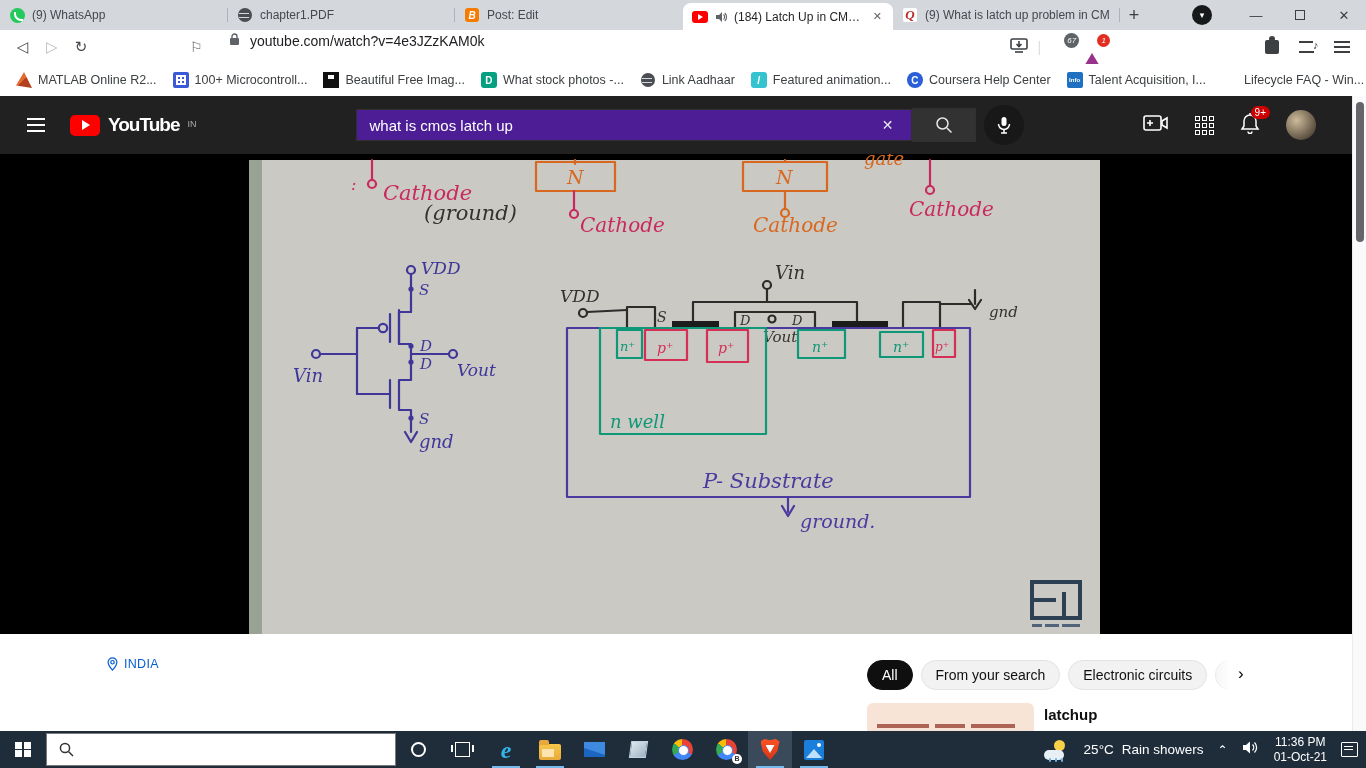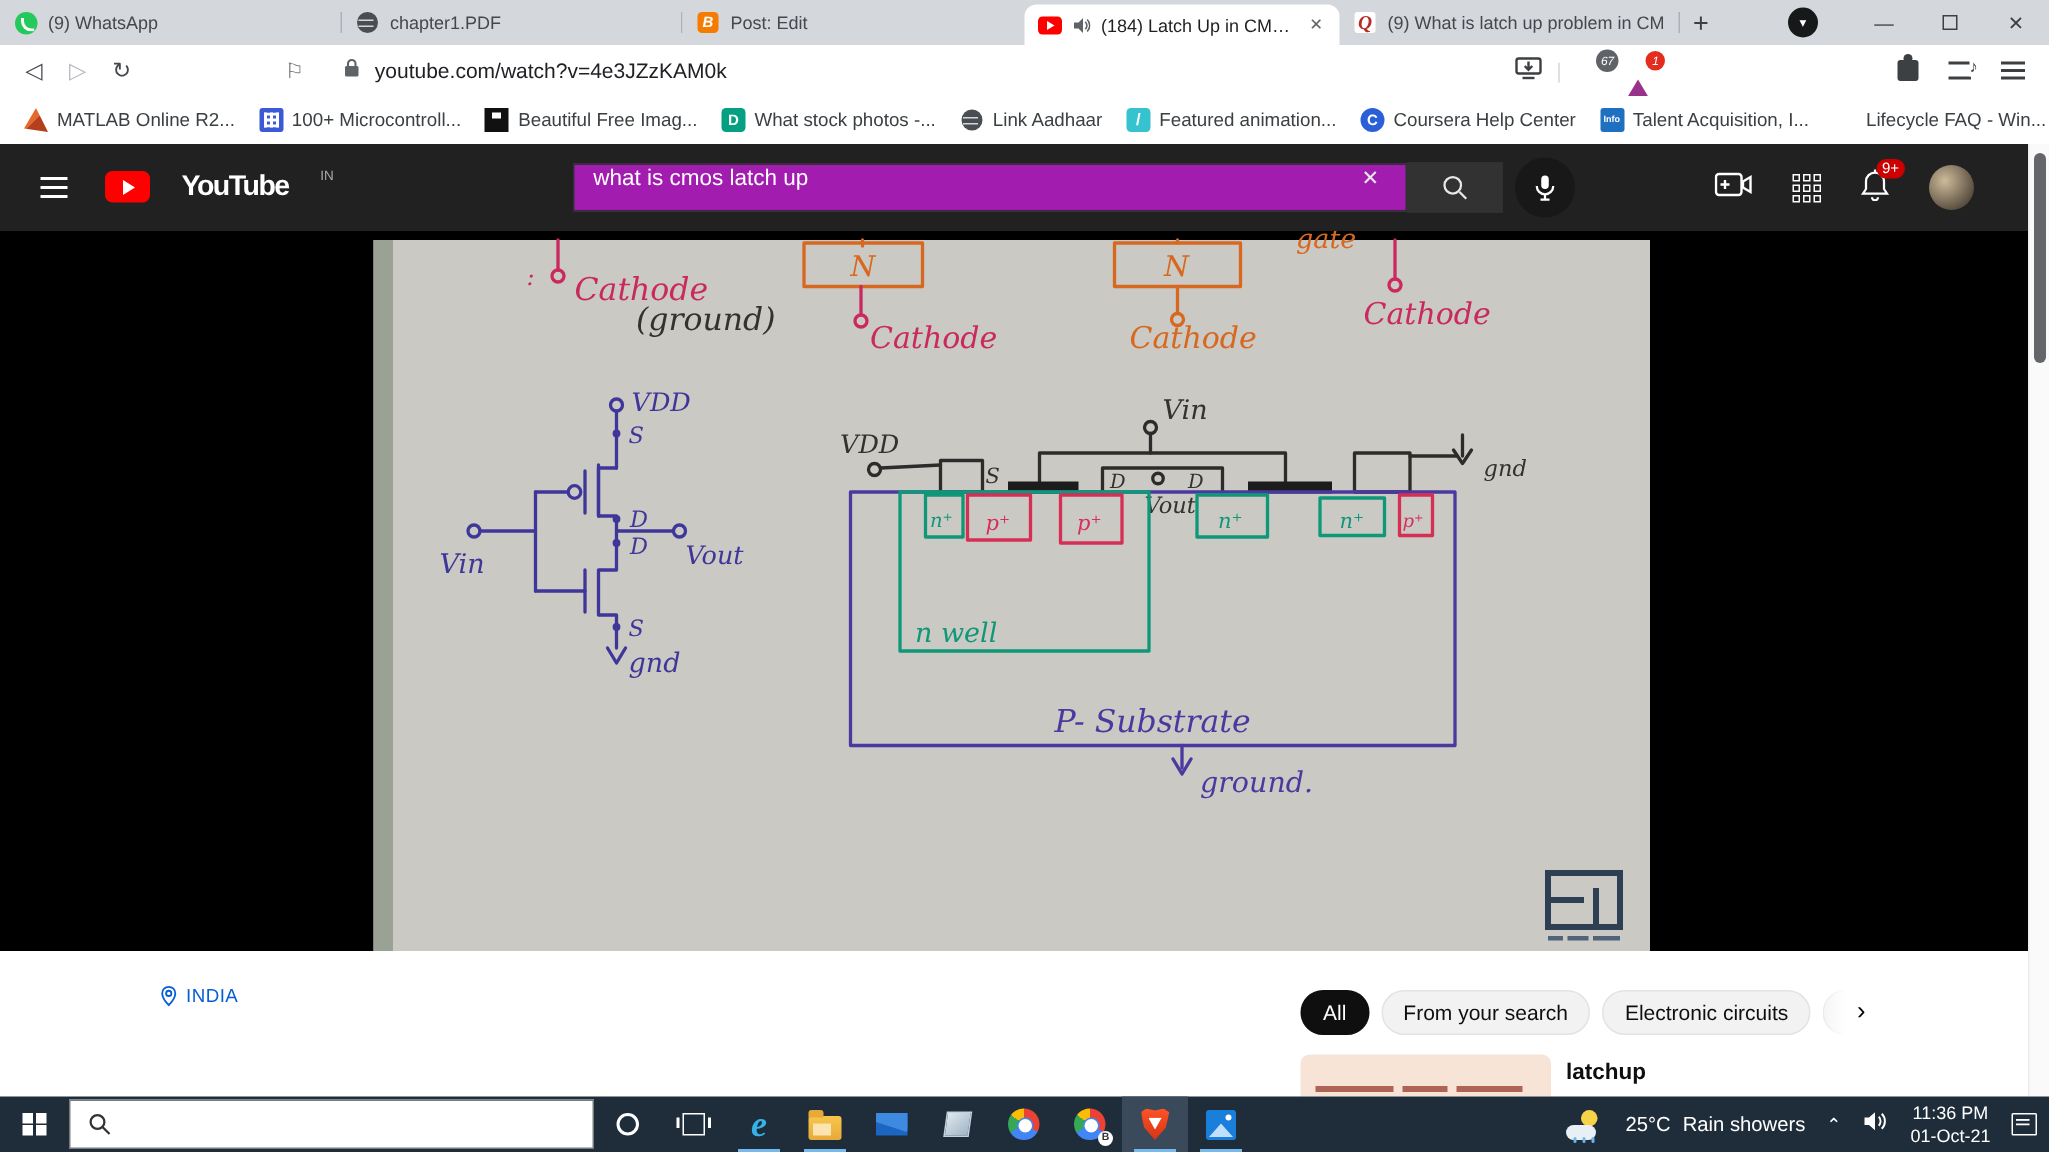--- a/index.html
+++ b/index.html
@@ -24,21 +24,21 @@
 .newtab{width:28px;display:flex;align-items:center;justify-content:center;color:#3c4043;font-size:18px}
 .winctl{display:flex;align-items:center;margin-left:auto}
 .circbtn{width:20px;height:20px;border-radius:50%;background:#17181a;color:#fff;font-size:9px;display:flex;align-items:center;justify-content:center;margin-right:22px}
 .wbtn{width:44px;height:30px;display:flex;align-items:center;justify-content:center;color:#3c4043;font-size:13px}
 .maxbox{width:10px;height:10px;border:1.4px solid #3c4043}
 
 .toolbar{position:absolute;left:0;top:30px;width:1366px;height:34px;background:#fff;display:flex;align-items:center}
 .navbtn{width:30px;text-align:center;font-size:15px;color:#45484d}
 .navbtn.dis{color:#b6b9be}
 .flagbtn{width:30px;text-align:center;font-size:14px;color:#5f6368;margin-left:86px}
-.addr{height:28px;width:926px;margin-left:2px;background:#fff;border-radius:14px;display:flex;align-items:center;padding:0 10px;font-size:14px;color:#202124}
+.addr{height:28px;width:926px;margin-left:2px;background:#fff;border-radius:14px;display:flex;padding:0 10px;font-size:14px;color:#202124}
 .lock{margin:0 10px 0 6px}
 .addr-right{margin-left:auto;display:flex;align-items:center;gap:10px}
 .badge{position:absolute;border-radius:50%;color:#fff;text-align:center}
 .shield-wrap,.bat-wrap{position:relative;width:22px;height:20px}
 .shield{width:17px;height:19px;background:#fb542b;clip-path:polygon(0 8%,50% 0,100% 8%,100% 55%,50% 100%,0 55%)}
 .shield-b{right:-6px;top:-4px;width:15px;height:15px;background:#5f6368;font-size:8px;line-height:15px}
 .bat{width:0;height:0;border-left:9px solid transparent;border-right:9px solid transparent;border-bottom:15px solid #99328a;margin-top:3px}
 .bat-b{right:-5px;top:-3px;width:13px;height:13px;background:#e32d1e;font-size:8px;line-height:13px}
 .puzzle{width:14px;height:14px;background:#3c4043;border-radius:2px;position:relative;margin-left:150px}
 .puzzle::after{content:"";position:absolute;left:4px;top:-4px;width:6px;height:6px;border-radius:50%;background:#3c4043}
@@ -60,27 +60,27 @@
 .bi-slash{background:#35c3cf;border-radius:3px;color:#fff;font-weight:bold;font-size:11px}
 .bi-coursera{background:#2a5fd7;border-radius:50%;color:#fff;font-weight:bold;font-size:10px}
 .bi-infosys{background:#1f70c1;border-radius:2px;color:#fff;font-size:6px;font-weight:bold}
 .bi-ms{display:grid;grid-template-columns:7px 7px;grid-template-rows:7px 7px;gap:1px}
 .bi-ms i:nth-child(1){background:#f25022}.bi-ms i:nth-child(2){background:#7fba00}.bi-ms i:nth-child(3){background:#00a4ef}.bi-ms i:nth-child(4){background:#ffb900}
 
 .masthead{position:absolute;left:0;top:96px;width:1352px;height:58px;background:#212121;display:flex;align-items:center}
 .yham{width:18px;height:2px;background:#fff;position:relative;margin:0 25px 0 27px}
 .yham::before,.yham::after{content:"";position:absolute;left:0;width:18px;height:2px;background:#fff}
 .yham::before{top:-6px}.yham::after{top:6px}
-.ylogo{display:flex;align-items:flex-start;gap:21px}
+.ylogo{display:flex;align-items:center;gap:8px}
 .yplay{width:30px;height:21px;background:#f00;border-radius:5px;position:relative}
 .yplay::after{content:"";position:absolute;left:12px;top:5.5px;border-left:8px solid #fff;border-top:5px solid transparent;border-bottom:5px solid transparent}
 .yword{color:#fff;font-size:19px;font-weight:bold;letter-spacing:-1px;font-family:"Liberation Sans",sans-serif}
 .yin{color:#aaa;font-size:9px;margin-top:-2px}
 .ysearch{display:flex;align-items:center;margin-left:160px}
-.ybox{width:556px;height:32px;background:#a21caf;border:1px solid #303030;display:flex;align-items:flex-start;padding:0 12px}
+.ybox{width:556px;height:32px;background:#4c1d95;border:1px solid #303030;display:flex;align-items:center;padding:0 12px}
 .ybox input{flex:1;background:transparent;border:none;outline:none;color:#fff;font-size:15px;font-family:"Liberation Sans",sans-serif}
 .yx{color:#e8e8e8;font-size:14px;padding:0 6px}
 .ybtn{width:64px;height:34px;background:#323232;border:1px solid #303030;border-left:none;display:flex;align-items:center;justify-content:center}
 .ymic{width:40px;height:40px;border-radius:50%;background:#181818;margin-left:8px;display:flex;align-items:center;justify-content:center}
 .yright{margin-left:auto;display:flex;align-items:center;gap:26px;padding-right:36px}
 .ygrid{display:grid;grid-template-columns:repeat(3,5px);grid-template-rows:repeat(3,5px);gap:2px}
 .ygrid i{background:transparent;border:1.2px solid #fff}
 .ybell{position:relative}
 .ybadge{position:absolute;right:-10px;top:-6px;background:#c00;color:#fff;font-size:10px;border-radius:9px;padding:1px 4px}
 .yavatar{width:30px;height:30px;border-radius:50%;background:radial-gradient(circle at 35% 35%,#cdbb9a,#6f6250 60%,#2f2a22)}

